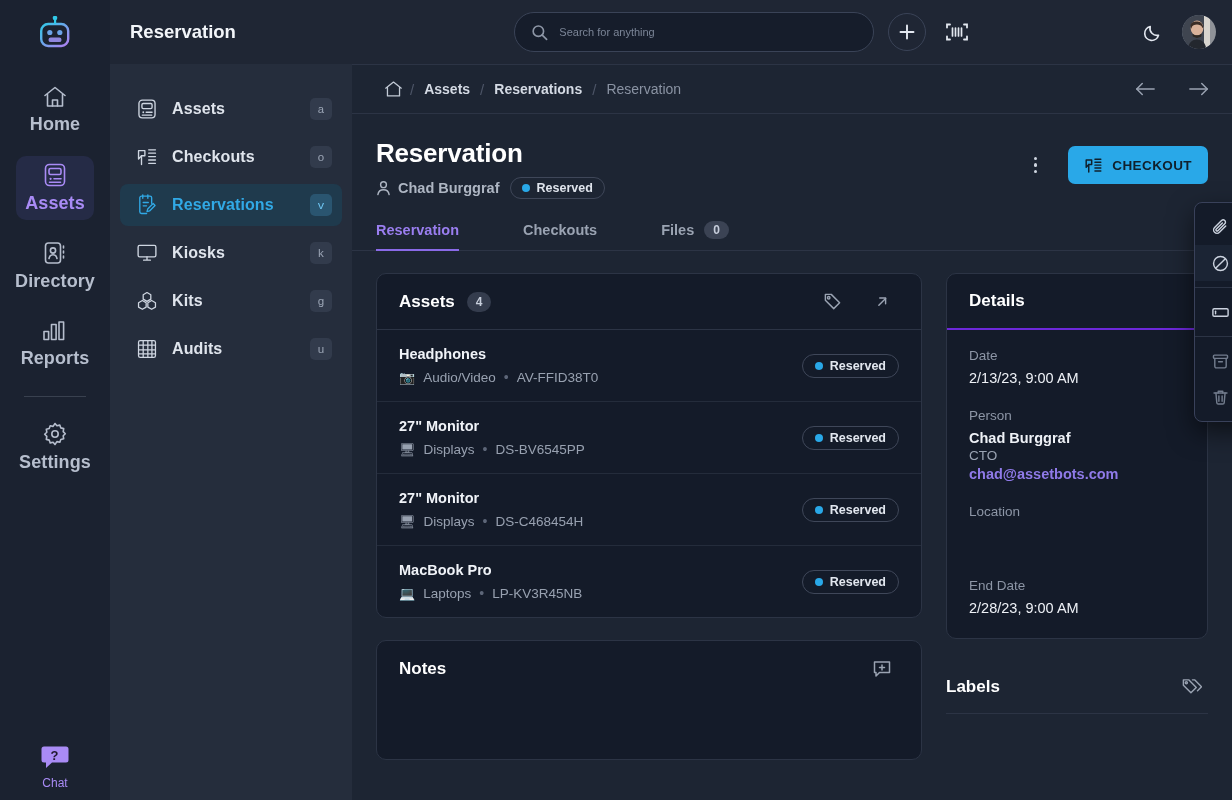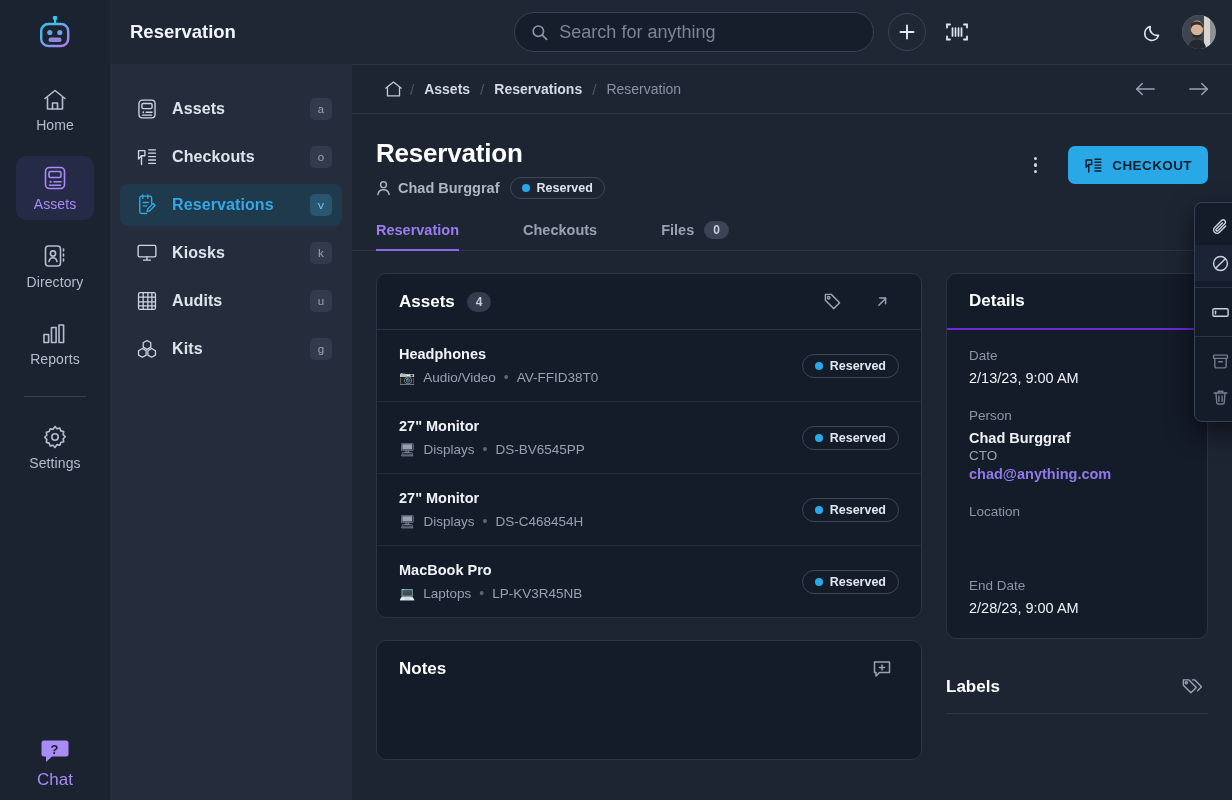--- a/index.html
+++ b/index.html
@@ -20,27 +20,27 @@
     padding-top: 8px;
     position: relative;
   }
   .logo { width: 56px; height: 48px; display:flex; align-items:center; justify-content:center; margin-bottom: 22px;}
   .rail-item {
     width: 78px; height: 64px; border-radius: 10px;
     display: flex; flex-direction: column; align-items: center; justify-content: center;
     gap: 5px; margin-bottom: 14px; cursor: pointer;
     color: #b6becd;
   }
-  .rail-item .lbl { font-size: 14px; letter-spacing: .1px; }
+  .rail-item .lbl { font-size: 18px; letter-spacing: .1px; font-weight: bold; }
   .rail-item.active { background: #252b46; color: #a98bf5; }
   .rail-item.active svg { stroke: #a98bf5; }
   .rail-sep { width: 62px; height: 1px; background: #39414f; margin: 6px 0 18px 0; }
   .rail-bottom { position:absolute; bottom: 10px; left:0; width:110px; display:flex; flex-direction:column; align-items:center;}
   .rail-chat { color:#a98bf5; display:flex; flex-direction:column; align-items:center; gap:5px; cursor:pointer;}
-  .rail-chat .lbl { font-size:17px; }
+  .rail-chat .lbl { font-size:12px; }
 
   
   .subnav { width: 242px; flex: 0 0 242px; background: #252d3c; display: flex; flex-direction: column; }
   .subnav-head { height: 64px; display: flex; align-items: center; padding-left: 20px; background:#1f2634;}
   .subnav-head .t { font-size: 18.5px; font-weight: 700; color: #f2f5f9; }
   .subnav-list { padding: 24px 10px 0 10px; }
   .nav-item {
     height: 42px; display: flex; align-items: center; gap: 14px;
     padding: 0 10px 0 16px; border-radius: 8px; margin-bottom: 6px; cursor: pointer;
     color: #dfe4ec;
@@ -59,21 +59,21 @@
   
   .main { flex: 1; display: flex; flex-direction: column; min-width: 0; position: relative; }
   .topbar { height: 64px; background: #1f2634; display: flex; align-items: center; padding: 0 16px 0 0; }
   .search-wrap { flex: 1; display: flex; justify-content: center; align-items: center; gap: 14px; }
   .search {
     width: 360px; height: 40px; border: 1px solid #3a4357; border-radius: 22px;
     background: #161d2b; display: flex; align-items: center; gap: 11px; padding: 0 16px;
   }
   .search input {
     background: transparent; border: none; outline: none; color: #d6dbe4;
-    font-size: 18px; font-family: "Liberation Sans", sans-serif; width: 100%;
+    font-size: 11px; font-family: "Liberation Sans", sans-serif; width: 100%;
   }
   .search input::placeholder { color: #7b8597; }
   .round-btn { width: 38px; height: 38px; border-radius: 50%; border: 1px solid #3a4357; display:flex;align-items:center;justify-content:center; cursor:pointer;}
   .icon-btn { width: 34px; height: 34px; display:flex;align-items:center;justify-content:center;cursor:pointer;}
   .topbar-right { display: flex; align-items: center; gap: 12px; }
   .avatar { width: 34px; height: 34px; border-radius: 50%; overflow: hidden; background:#6b7382; cursor:pointer; position:relative;}
 
   
   .crumbbar { height: 50px; border-top:1px solid #2c3445; border-bottom: 1px solid #2c3445; display:flex; align-items:center; padding: 0 16px 0 24px; gap: 0px; background:#1d2533;}
   .crumbs { display:flex; align-items:center; gap: 0; flex:1; }
@@ -297,35 +297,35 @@
         <svg width="22" height="22" viewBox="0 0 26 26" fill="none" stroke="#cfd6e1" stroke-width="1.6" stroke-linecap="round" stroke-linejoin="round">
           <rect x="2.5" y="4" width="21" height="13.5" rx="1.8"></rect>
             <path d="M9 21.5h8M13 17.5v4"></path>
         </svg>
         <span class="nl">Kiosks</span>
         <span class="kbd">k</span>
       </div>
 
       <div class="nav-item">
         <svg width="22" height="22" viewBox="0 0 26 26" fill="none" stroke="#cfd6e1" stroke-width="1.5" stroke-linecap="round" stroke-linejoin="round">
-          <rect x="3" y="3" width="20" height="20" rx="2"></rect>
-          <path d="M3 8.5h20M3 14h20M3 18.8h20M8.5 3v20M14 3v20M18.8 3v20"></path>
-        </svg>
-        <span class="nl">Audits</span>
-        <span class="kbd">u</span>
-      </div>
-
-      <div class="nav-item">
-        <svg width="22" height="22" viewBox="0 0 26 26" fill="none" stroke="#cfd6e1" stroke-width="1.5" stroke-linecap="round" stroke-linejoin="round">
           <path d="M13 3l4.5 2.6v5.2L13 13.4 8.5 10.8V5.6z"></path>
           <path d="M7.5 12.4L12 15v5.2L7.5 22.8 3 20.2V15z"></path>
           <path d="M18.5 12.4L23 15v5.2l-4.5 2.6L14 20.2V15z"></path>
         </svg>
         <span class="nl">Kits</span>
         <span class="kbd">g</span>
+      </div>
+
+      <div class="nav-item">
+        <svg width="22" height="22" viewBox="0 0 26 26" fill="none" stroke="#cfd6e1" stroke-width="1.5" stroke-linecap="round" stroke-linejoin="round">
+          <rect x="3" y="3" width="20" height="20" rx="2"></rect>
+          <path d="M3 8.5h20M3 14h20M3 18.8h20M8.5 3v20M14 3v20M18.8 3v20"></path>
+        </svg>
+        <span class="nl">Audits</span>
+        <span class="kbd">u</span>
       </div>
 
     </div>
   </div>
 
   <div class="main">
 
     <div class="topbar">
       <div class="search-wrap">
         <div class="search">
@@ -569,21 +569,21 @@
 
               <div class="fgrp">
                 <div class="fl">Date</div>
                 <div class="fv">2/13/23, 9:00 AM</div>
               </div>
 
               <div class="fgrp">
                 <div class="fl">Person</div>
                 <div class="fv b">Chad Burggraf</div>
                 <div class="fv sm">CTO</div>
-                <div class="fv link">chad@anything.com</div>
+                <div class="fv link">chad@assetbots.com</div>
               </div>
 
               <div class="fgrp empty">
                 <div class="fl">Location</div>
                 <div class="fv"></div>
               </div>
 
               <div class="fgrp">
                 <div class="fl">End Date</div>
                 <div class="fv">2/28/23, 9:00 AM</div>

